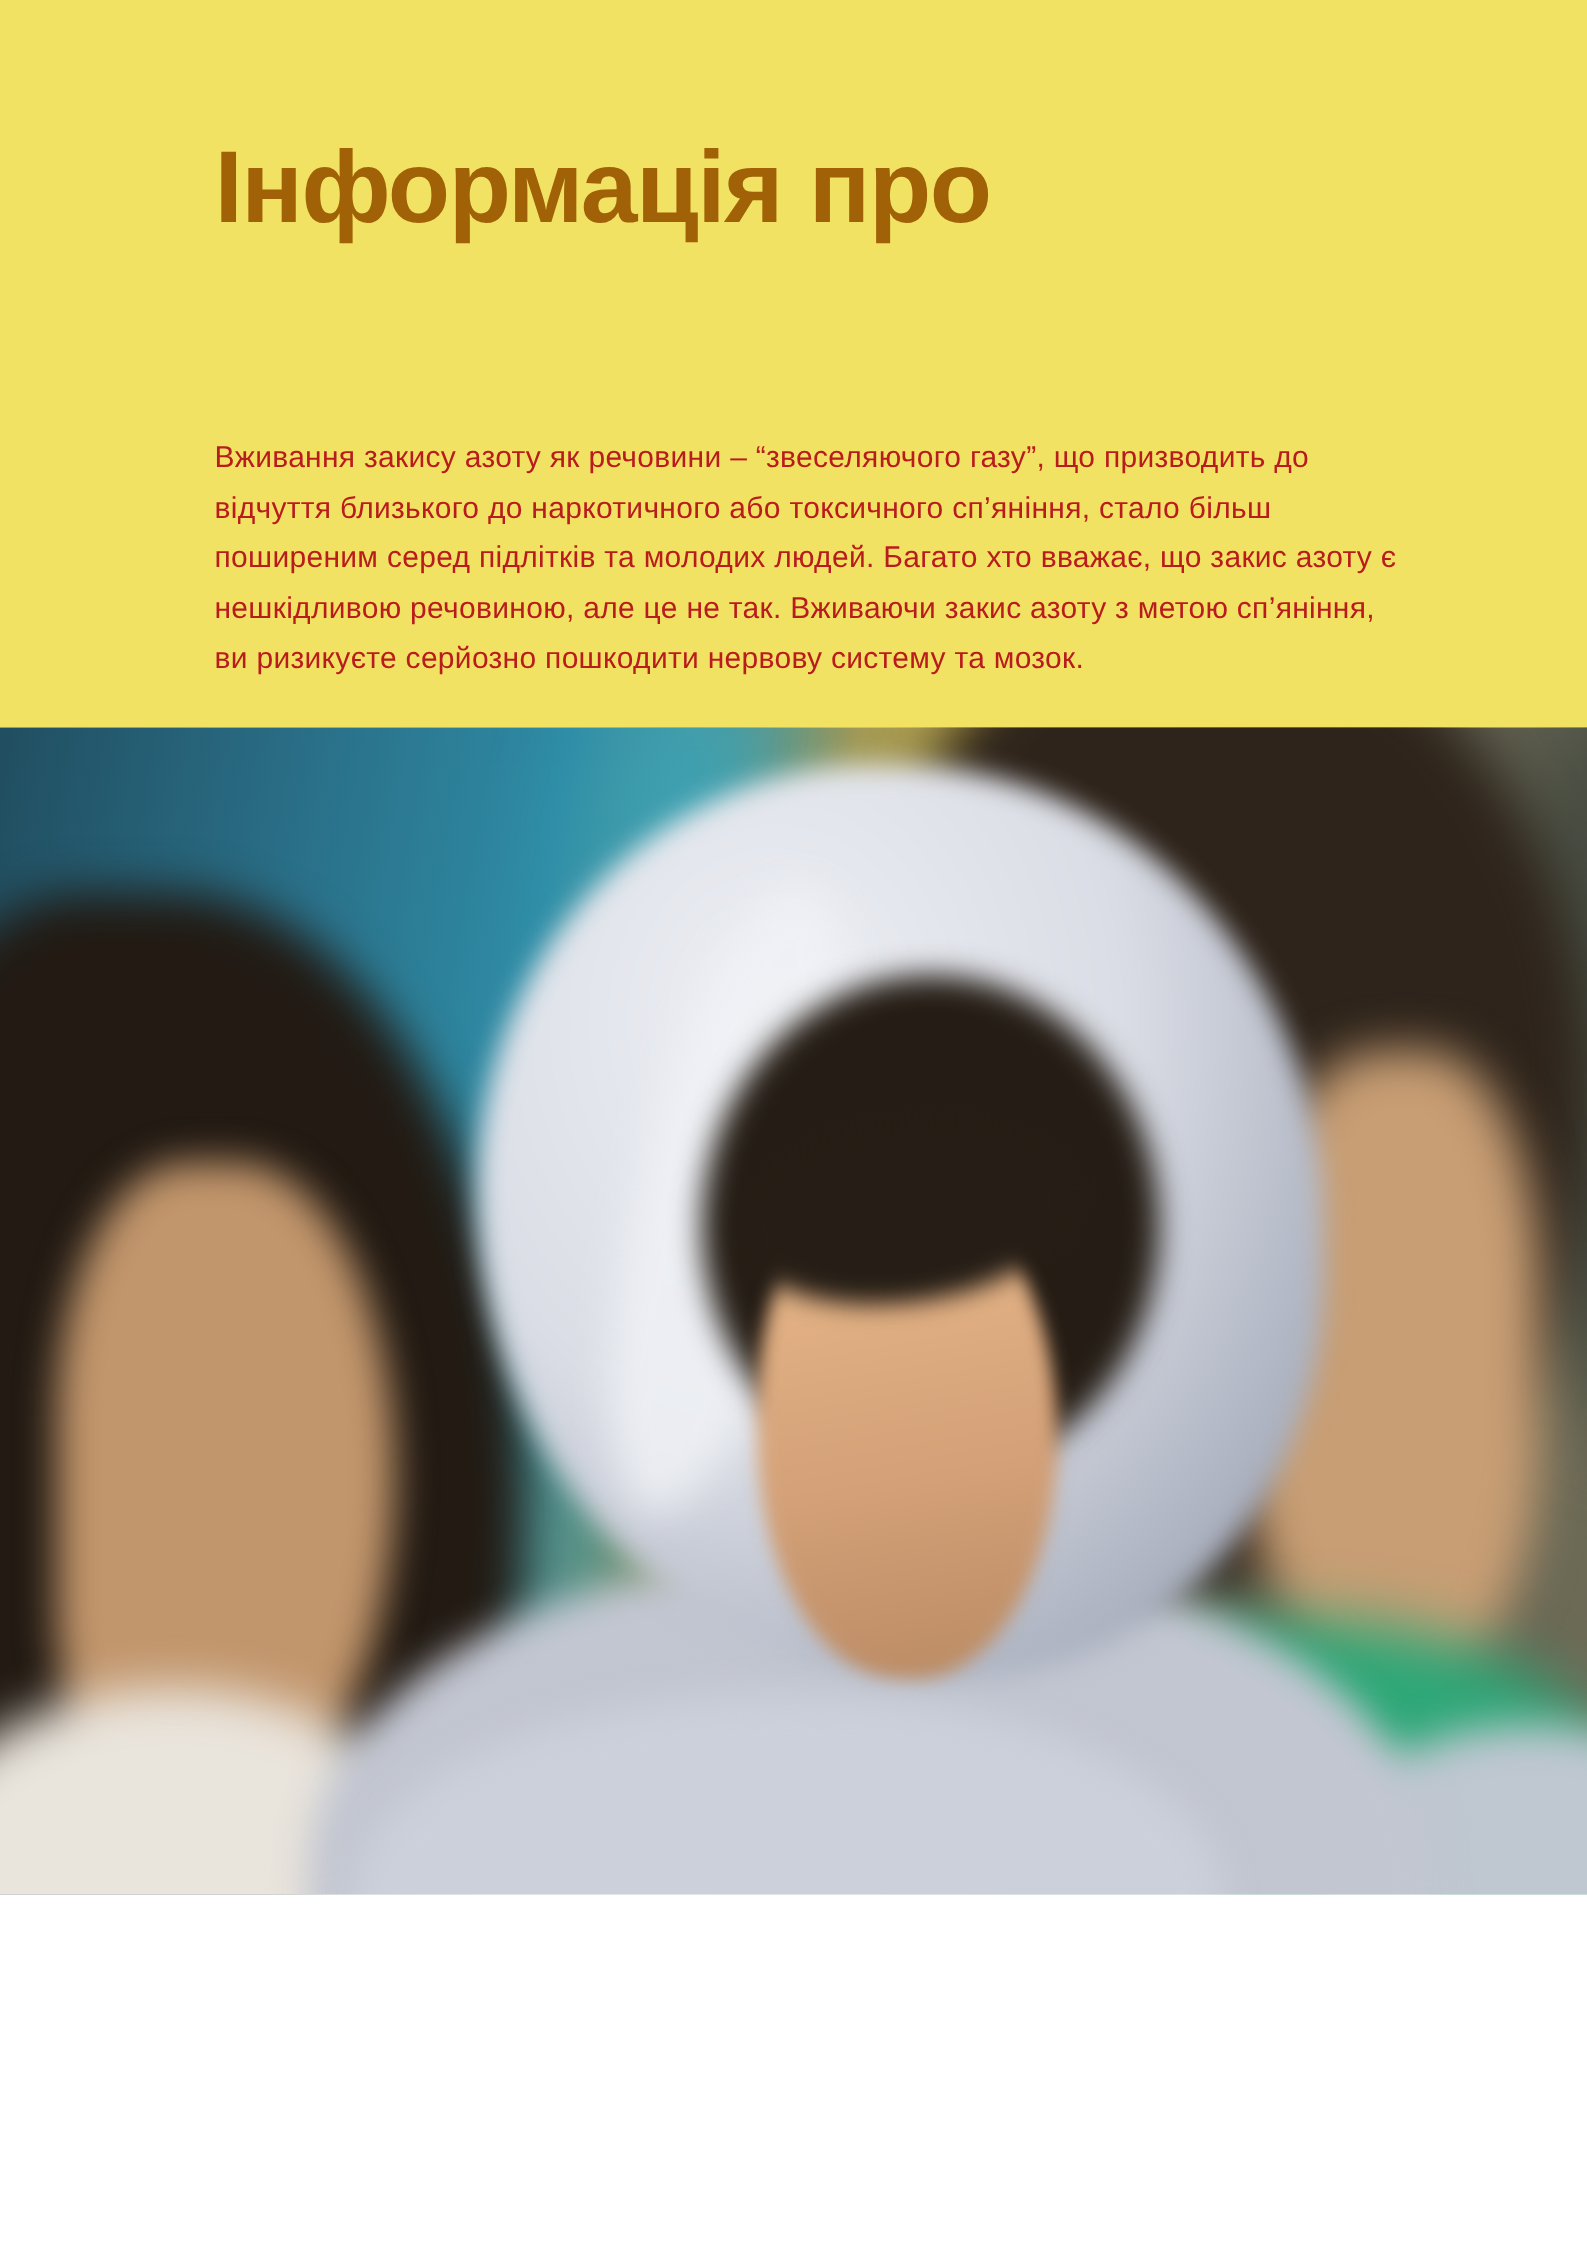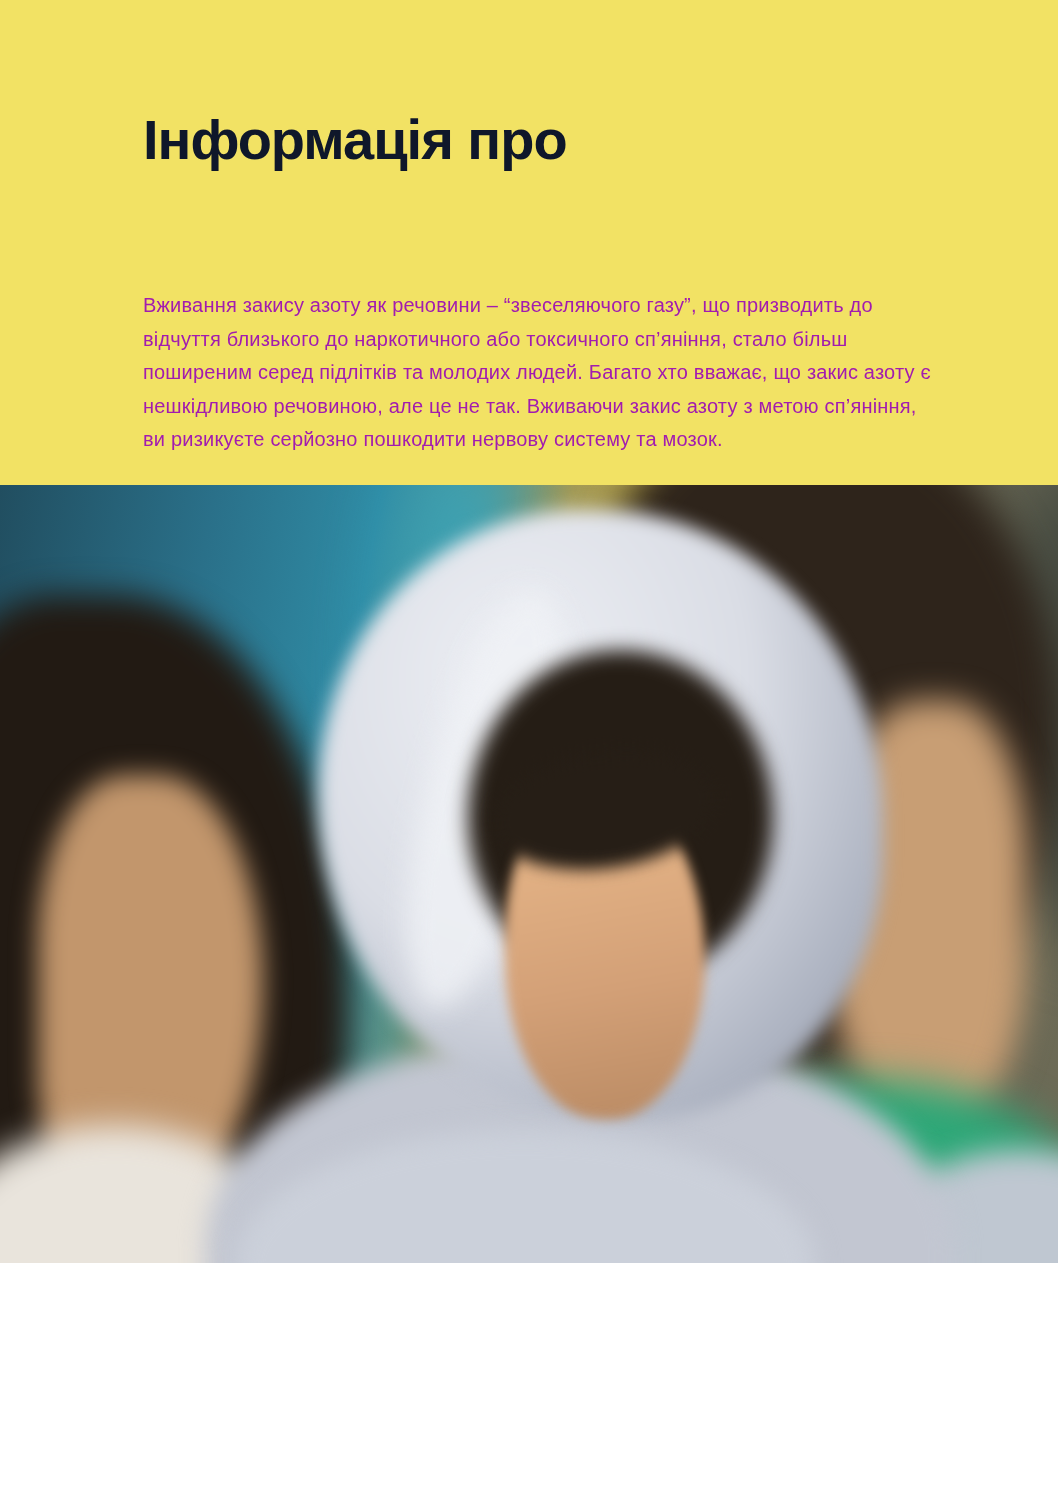--- a/index.html
+++ b/index.html
@@ -2,23 +2,23 @@
 <html><head>
 <meta charset="utf-8">
 <style>
   * { margin:0; padding:0; box-sizing:border-box; }
   html,body { background:#ffffff; }
   body { font-family:"Liberation Sans", sans-serif; }
   .page { position:relative; width:1058px; height:1497px; background:#ffffff; overflow:hidden; margin:0 auto; }
 
   
   .hero { position:absolute; left:0; top:0; width:1058px; height:485px; background:#F2E264; }
-  .hero-title { position:absolute; left:143px; top:100px; color:#0f172a;
-                font-size:56px; line-height:79px; font-weight:700; letter-spacing:-1px; }
-  .hero-intro { position:absolute; left:143px; top:289px; width:790px; color:#a21caf;
+  .hero-title { position:absolute; left:143px; top:86px; color:#a16207;
+                font-size:68px; line-height:79px; font-weight:700; letter-spacing:-1px; }
+  .hero-intro { position:absolute; left:143px; top:289px; width:790px; color:#b91c1c;
                 font-size:20px; line-height:33.5px; letter-spacing:0.2px; }
 
   
   .photo { position:absolute; left:0; top:485px; width:1058px; height:778px; overflow:hidden;
            background:linear-gradient(100deg,#214E60 0%,#2A7089 18%,#2F8BA4 32%,#5E9385 41%,
                        #9D9355 48%,#7C7A58 58%,#5C5C4D 72%,#6E6C57 100%); }
   .photo .shape { position:absolute; }
   .streak-teal   { left:390px; top:-60px; width:150px; height:520px; background:#35A8C2; opacity:.75; filter:blur(38px); border-radius:50%; }
   .streak-yellow { left:600px; top:-90px; width:220px; height:280px; background:#D3BC4E; opacity:.9; filter:blur(42px); border-radius:50%; }
   .right-bg-dark { left:980px; top:-40px; width:260px; height:500px; background:#474C42; filter:blur(34px); border-radius:50%; }

